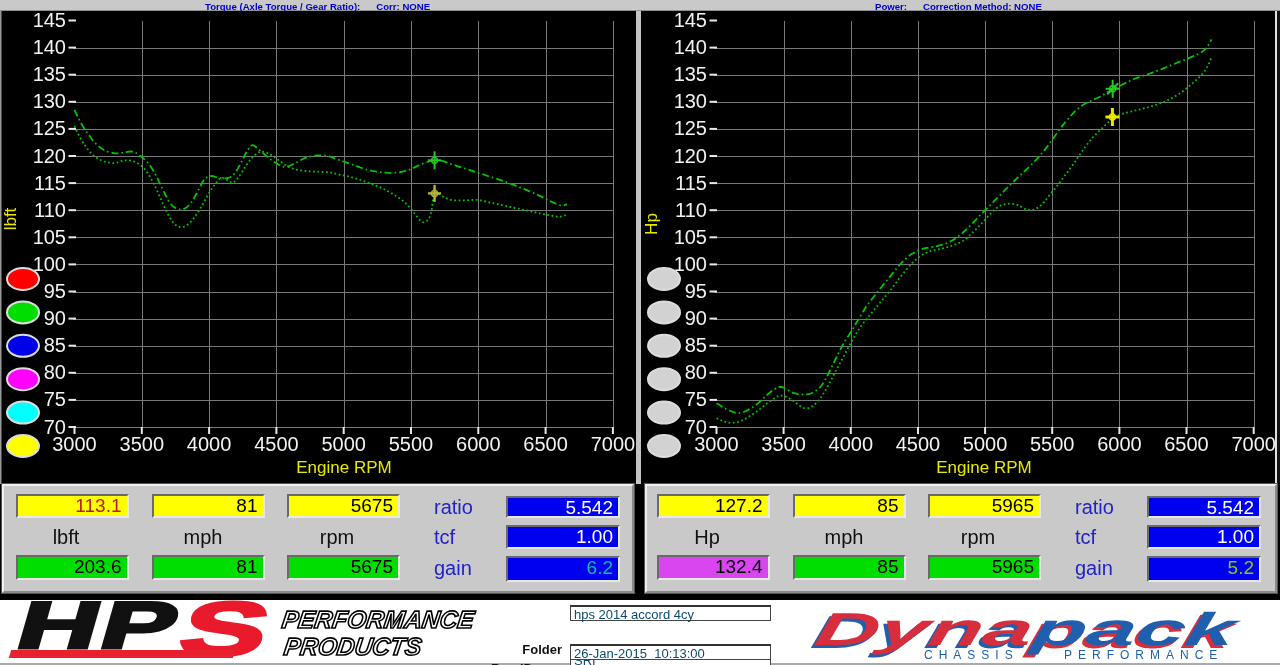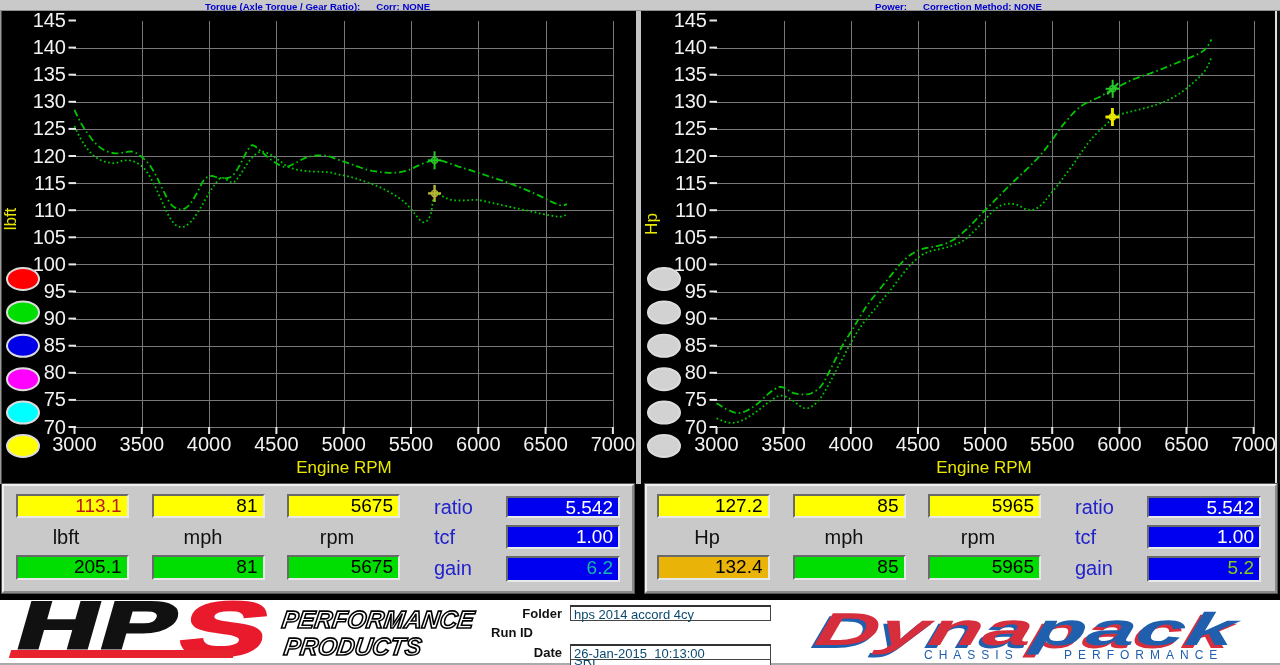--- a/index.html
+++ b/index.html
@@ -13,21 +13,21 @@
     border-bottom:2px solid #8a8a8a;border-right:2px solid #8a8a8a;
     box-shadow:0 0 0 1px #555;}
   .sunk{position:absolute;box-sizing:content-box;
     border-top:2px solid #6a6a6a;border-left:2px solid #6a6a6a;
     border-bottom:2px solid #e8e8e8;border-right:2px solid #e8e8e8;
     text-align:right;}
   .val{font-size:19px;line-height:20px;padding-right:5px;display:block;}
   .plab{position:absolute;font-size:20px;}
   .foot{position:absolute;left:0;top:597px;width:1280px;height:68px;background:#fff;
     border-top:3px solid #000;border-bottom:2px solid #aaa;box-sizing:border-box;}
-  .flab{position:absolute;font-size:13px;font-weight:bold;color:#111;}
+  .flab{position:absolute;font-size:13px;font-weight:bold;color:#111;margin-top:36px;}
   .field{position:absolute;background:#fff;font-size:13px;color:#0c4a6e;
     border:1px solid #444;border-top:2px solid #333;padding-left:3px;}
   .hps{position:absolute;left:31px;top:585px;transform:skewX(-16deg) scaleX(1.68);transform-origin:0 0;
     font-weight:bold;color:#111;white-space:nowrap;}
   .hps .hp{font-size:66px;letter-spacing:2px;-webkit-text-stroke:3px #111;}
   .hps .s{font-size:76px;color:#e81a2c;-webkit-text-stroke:3px #e81a2c;margin-left:2px;vertical-align:-7px;}
   .pp{position:absolute;font-style:italic;font-weight:bold;color:#fff;
     -webkit-text-stroke:1.6px #000;transform:skewX(-8deg);font-size:24.5px;white-space:nowrap;}
   .dyn{position:absolute;left:822px;top:602px;font-weight:bold;font-style:italic;
     font-size:46px;letter-spacing:0px;transform:skewX(-12deg) scaleX(1.93);transform-origin:0 0;white-space:nowrap;}
@@ -230,21 +230,21 @@
 <div class="sunk" style="left:15.5px;top:494px;width:109px;height:20px;background:#ffff00">
     <span class="val" style="color:#b91c1c">113.1</span>
   </div>
 <div class="sunk" style="left:151.5px;top:494px;width:109px;height:20px;background:#ffff00">
     <span class="val" style="color:#000">81</span>
   </div>
 <div class="sunk" style="left:287px;top:494px;width:109px;height:20px;background:#ffff00">
     <span class="val" style="color:#000">5675</span>
   </div>
 <div class="sunk" style="left:15.5px;top:555px;width:109px;height:21px;background:#00dd00">
-    <span class="val" style="color:#000">205.1</span>
+    <span class="val" style="color:#000">203.6</span>
   </div>
 <div class="sunk" style="left:151.5px;top:555px;width:109px;height:21px;background:#00dd00">
     <span class="val" style="color:#000">81</span>
   </div>
 <div class="sunk" style="left:287px;top:555px;width:109px;height:21px;background:#00dd00">
     <span class="val" style="color:#000">5675</span>
   </div>
 <div class="plab" style="left:-14px;top:526px;width:160px;text-align:center;color:#111">lbft</div>
 <div class="plab" style="left:123px;top:526px;width:160px;text-align:center;color:#111">mph</div>
 <div class="plab" style="left:257px;top:526px;width:160px;text-align:center;color:#111">rpm</div>
@@ -263,21 +263,21 @@
 <div class="panel" style="left:645px;top:484px;width:632px;height:109px"></div>
 <div class="sunk" style="left:656.5px;top:494px;width:109px;height:20px;background:#ffff00">
     <span class="val" style="color:#000">127.2</span>
   </div>
 <div class="sunk" style="left:792.5px;top:494px;width:109px;height:20px;background:#ffff00">
     <span class="val" style="color:#000">85</span>
   </div>
 <div class="sunk" style="left:928px;top:494px;width:109px;height:20px;background:#ffff00">
     <span class="val" style="color:#000">5965</span>
   </div>
-<div class="sunk" style="left:656.5px;top:555px;width:109px;height:21px;background:#eab308">
+<div class="sunk" style="left:656.5px;top:555px;width:109px;height:21px;background:#d946ef">
     <span class="val" style="color:#000">132.4</span>
   </div>
 <div class="sunk" style="left:792.5px;top:555px;width:109px;height:21px;background:#00dd00">
     <span class="val" style="color:#000">85</span>
   </div>
 <div class="sunk" style="left:928px;top:555px;width:109px;height:21px;background:#00dd00">
     <span class="val" style="color:#000">5965</span>
   </div>
 <div class="plab" style="left:627px;top:526px;width:160px;text-align:center;color:#111">Hp</div>
 <div class="plab" style="left:764px;top:526px;width:160px;text-align:center;color:#111">mph</div>

